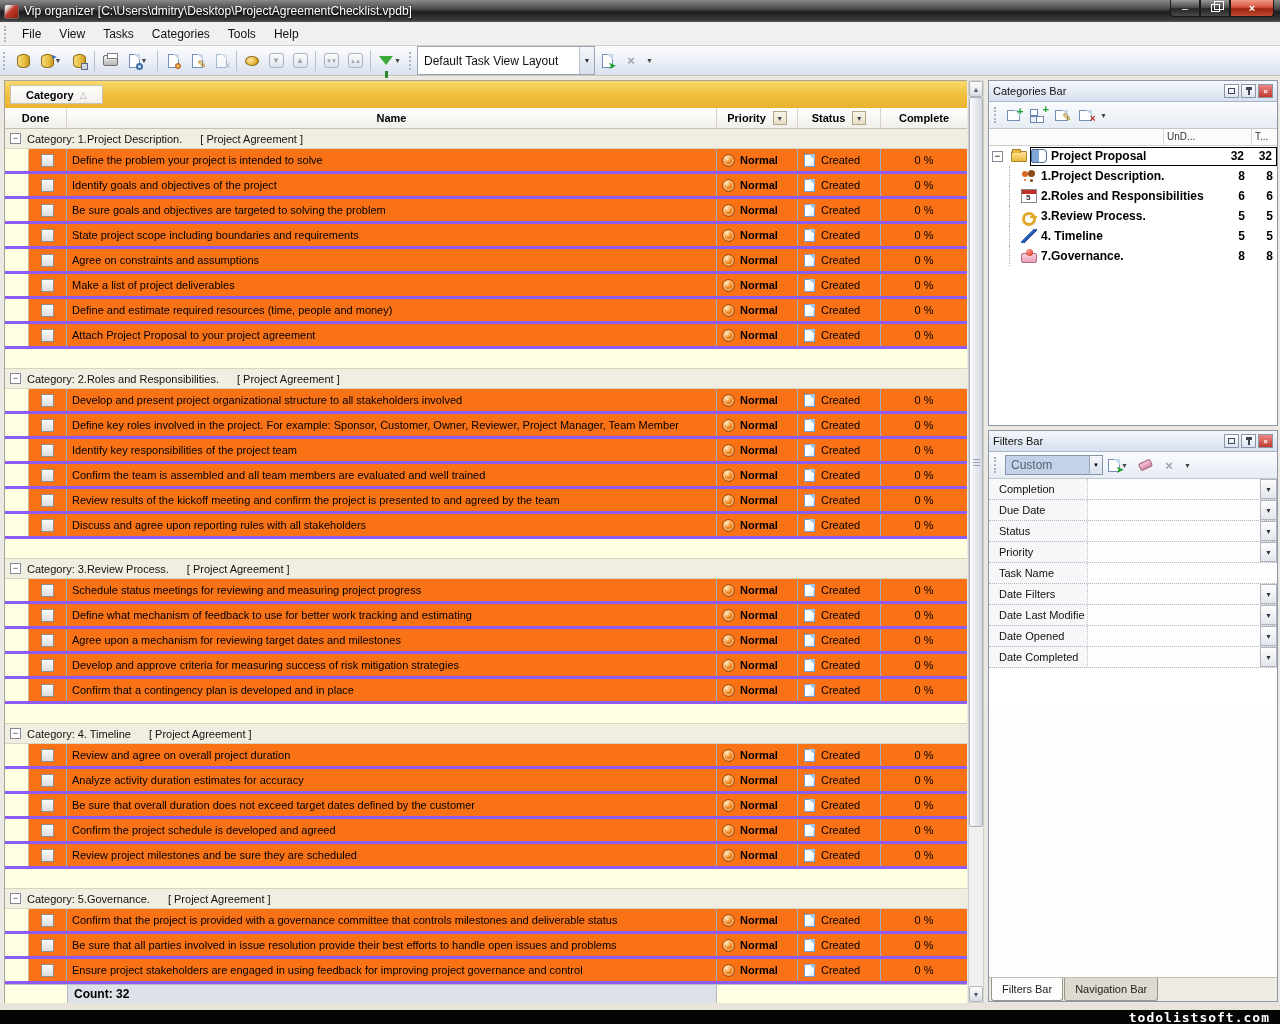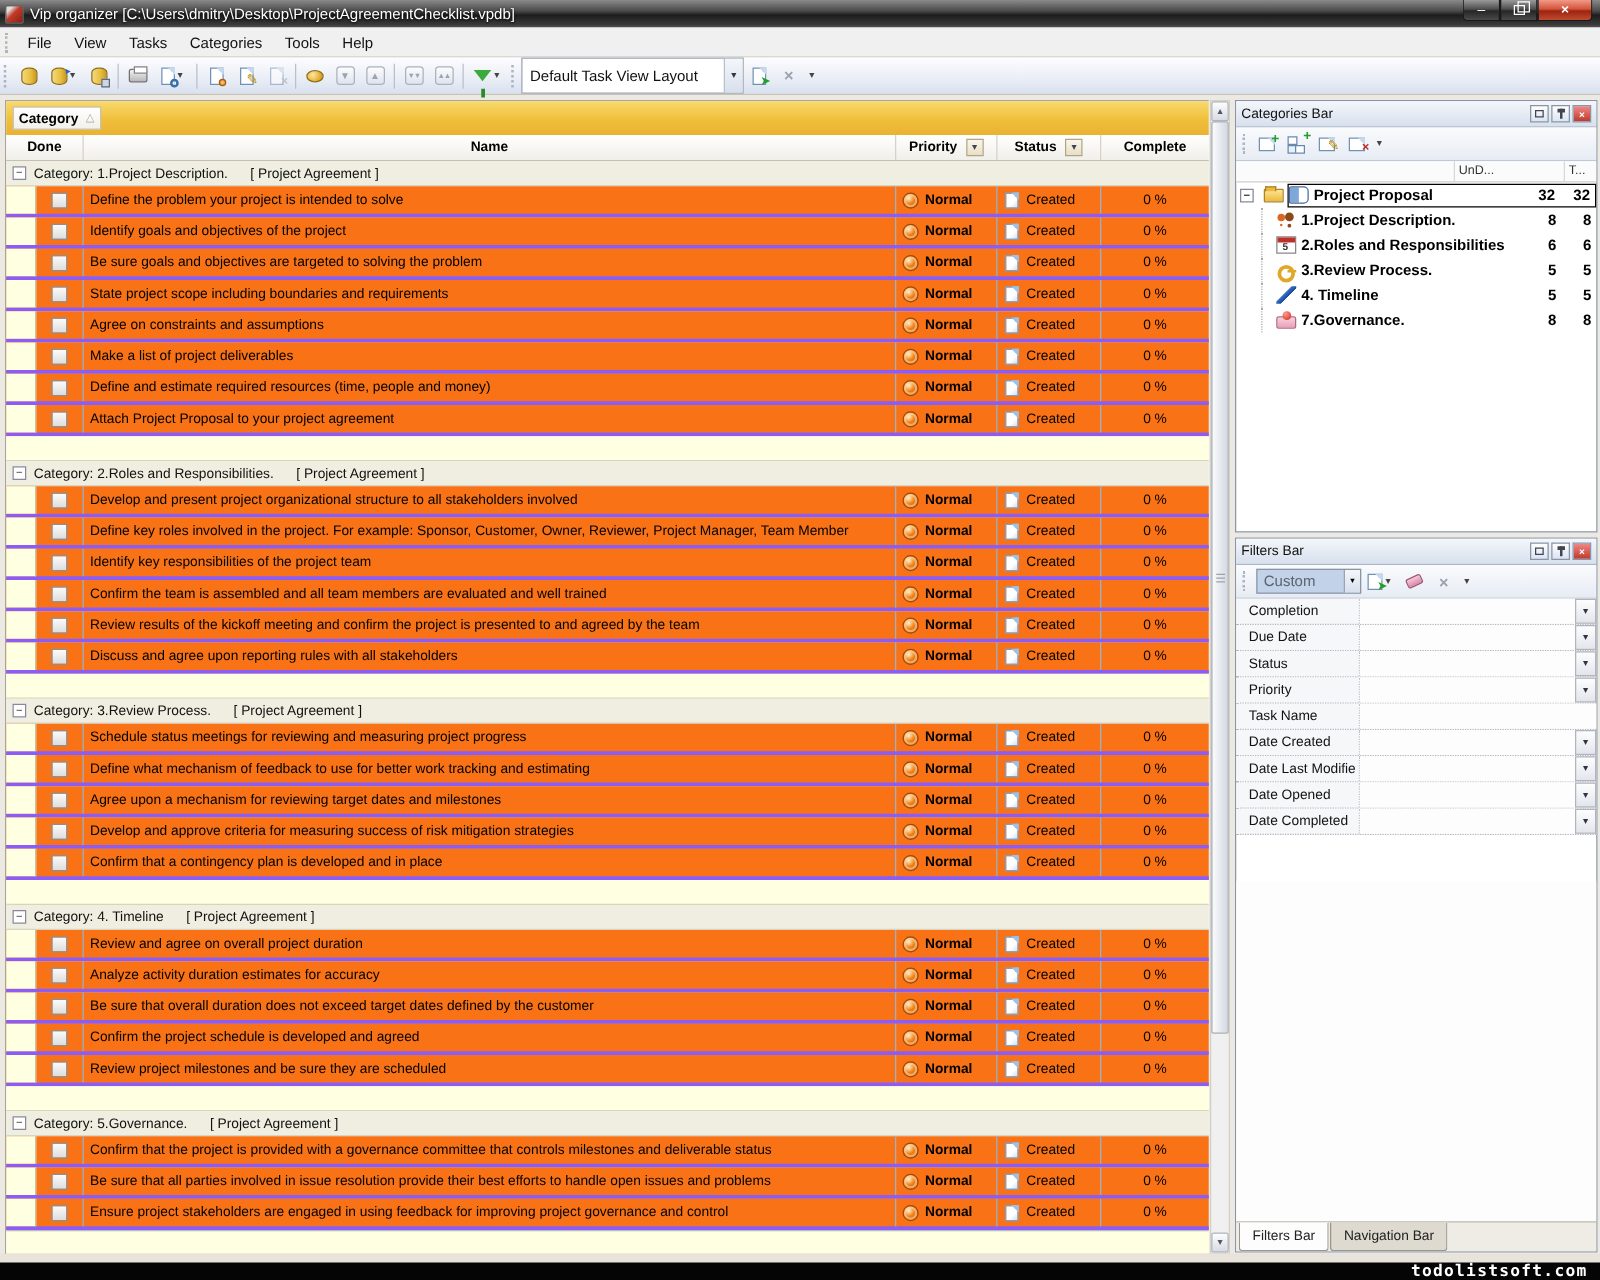--- a/index.html
+++ b/index.html
@@ -66,21 +66,21 @@
   .ic-tree::after { content:""; position:absolute; left:6px; top:7px; width:6px; height:5px; background:#fff; border:1px solid #6888b0; box-shadow:-6px 0 0 -1px #e8f0f8, -6px 0 0 0 #6888b0; }
 
   
   .combo { display:flex; align-items:center; height:29px; background:#fff; border:1px solid #9aa4b4; }
   .combo .cval { padding:0 6px; font-size:12px; color:#111; white-space:nowrap; }
   .combo .cbtn { width:15px; height:100%; border-left:1px solid #b8c0cc; background:linear-gradient(#f4f6fa,#d8e0ec); display:flex; align-items:center; justify-content:center; font-size:7px; color:#334; }
 
   
   #grid { position:absolute; left:4px; top:80px; width:963px; height:923px; background:#fff; border:1px solid #a8a49c; border-right:none; }
   #groupbar { height:27px; background:linear-gradient(#f8d96d,#f0bf3a 55%,#e9b232); display:flex; align-items:center; padding-left:5px; }
-  #groupbtn { height:19px; background:linear-gradient(#ffffff,#f2f0ea); border:1px solid #c8c2b2; display:flex; align-items:center; padding:0 4px; }
+  #groupbtn { height:19px; background:linear-gradient(#ffffff,#f2f0ea); border:1px solid #c8c2b2; display:flex; align-items:center; padding:0 15px; }
   #groupbtn b { font-size:11px; margin-right:6px; }
   #groupbtn .tri { color:#a8a8a8; font-size:9px; }
   #colheader { height:21px; display:flex; background:linear-gradient(#ffffff,#f1efe9); border-bottom:1px solid #c4c0b6; }
   .hcell { border-right:1px solid #d6d2c8; display:flex; align-items:center; justify-content:center; font-weight:bold; font-size:11px; }
   .hc-done{width:62px;} .hc-name{width:650px;} .hc-prio{width:81px;} .hc-stat{width:83px;} .hc-comp{width:86px; border-right:none;}
   .hfbtn { width:14px; height:14px; margin-left:7px; background:linear-gradient(#faf6ea,#e8dfc6); border:1px solid #b0a584;
     display:flex; align-items:center; justify-content:center; font-size:7px; color:#445; }
 
   #rows {}
   .grow { height:20px; background:#f0eee0; border-bottom:1px solid #d8d4c4; display:flex; align-items:center; padding-left:5px; font-size:11px; color:#111; }
@@ -150,21 +150,21 @@
   .ti-cal::after { content:"5"; position:absolute; left:4px; top:3px; font-size:8px; font-weight:bold; color:#333; }
   .ti-key::before { content:""; position:absolute; left:1px; top:3px; width:8px; height:8px; border:3px solid #e0a828; border-radius:50%; }
   .ti-key::after { content:""; position:absolute; left:9px; top:7px; width:7px; height:2px; background:#e0a828; box-shadow:4px 2px 0 -1px #e0a828; }
   .ti-dart { background:linear-gradient(135deg,transparent 40%,#3a6ec8 42%,#1a4a9a 58%,transparent 60%); }
   .ti-box { background:linear-gradient(#f8d0dc,#e8a0b8); border:1px solid #b06880; border-radius:2px; top:2px; height:10px; }
   .ti-box::before { content:""; position:absolute; left:4px; top:-5px; width:7px; height:7px; border-radius:50%; background:radial-gradient(circle at 35% 30%,#ff9a8a,#d02818); }
   .tree-child { padding-left:20px; }
   .tree-guide { width:10px; height:100%; border-left:1px dotted #aaa; margin-right:2px; flex:none; }
 
   
-  .fcombo { display:flex; align-items:center; height:20px; width:84px; background:#c2d2e8; border:1px solid #8a96a8; margin-left:4px; }
+  .fcombo { display:flex; align-items:center; height:20px; width:98px; background:#c2d2e8; border:1px solid #8a96a8; margin-left:4px; }
   .fcombo .cval { flex:1; padding:0 5px; color:#5a6370; font-size:12px; }
   .fcombo .cbtn { width:13px; height:100%; border-left:1px solid #9aa4b4; background:linear-gradient(#f4f6fa,#d8e0ec); font-size:6px; display:flex; align-items:center; justify-content:center; }
   .frow { height:21px; display:flex; align-items:stretch; border-bottom:1px dotted #b4b8be; background:#f5f7f9; }
   .frow .flabel { width:98px; display:flex; align-items:center; padding-left:10px; color:#111; white-space:nowrap; overflow:hidden; font-size:11px; }
   .frow .fval { flex:1; background:#fdfdfd; border-left:1px dotted #c0c4ca; }
   .frow .fdd { width:17px; background:linear-gradient(#fdfdfd,#e2e6ec); border:1px solid #b0b4bc; display:flex; align-items:center; justify-content:center; font-size:7px; color:#334; }
   #flt-filler { position:absolute; left:0; right:0; top:274px; bottom:24px; background:#fdfdfd; }
 
   
   #ptabs { position:absolute; left:0; right:0; bottom:0; height:24px; background:#efece5; border-top:1px solid #c0bcb2; display:flex; align-items:stretch; padding-left:2px; }
@@ -876,20 +876,21 @@
           <div class="cell c-stat">
             <span class="page-ic"></span>
             <span>Created</span>
           </div>
           <div class="cell c-comp">
             <span>0 %</span>
           </div>
         </div>
         <div class="crow">
           <div class="csp"></div>
+          <div class="cband">Count: 32</div>
         </div>
       </div>
   </div>
 
   <div id="vscroll">
     <div class="sbtn" style="top:0">▲</div>
     <div id="vthumb"></div>
     <div class="sbtn" style="bottom:0">▼</div>
   </div>
 
@@ -1032,21 +1033,21 @@
         <div class="frow">
           <span class="flabel">Priority</span>
           <span class="fval"></span>
           <span class="fdd">▼</span>
         </div>
         <div class="frow">
           <span class="flabel">Task Name</span>
           <span class="fval"></span>
         </div>
         <div class="frow">
-          <span class="flabel">Date Created</span>
+          <span class="flabel">Date Filters</span>
           <span class="fval"></span>
           <span class="fdd">▼</span>
         </div>
         <div class="frow">
           <span class="flabel">Date Last Modifie</span>
           <span class="fval"></span>
           <span class="fdd">▼</span>
         </div>
         <div class="frow">
           <span class="flabel">Date Opened</span>

